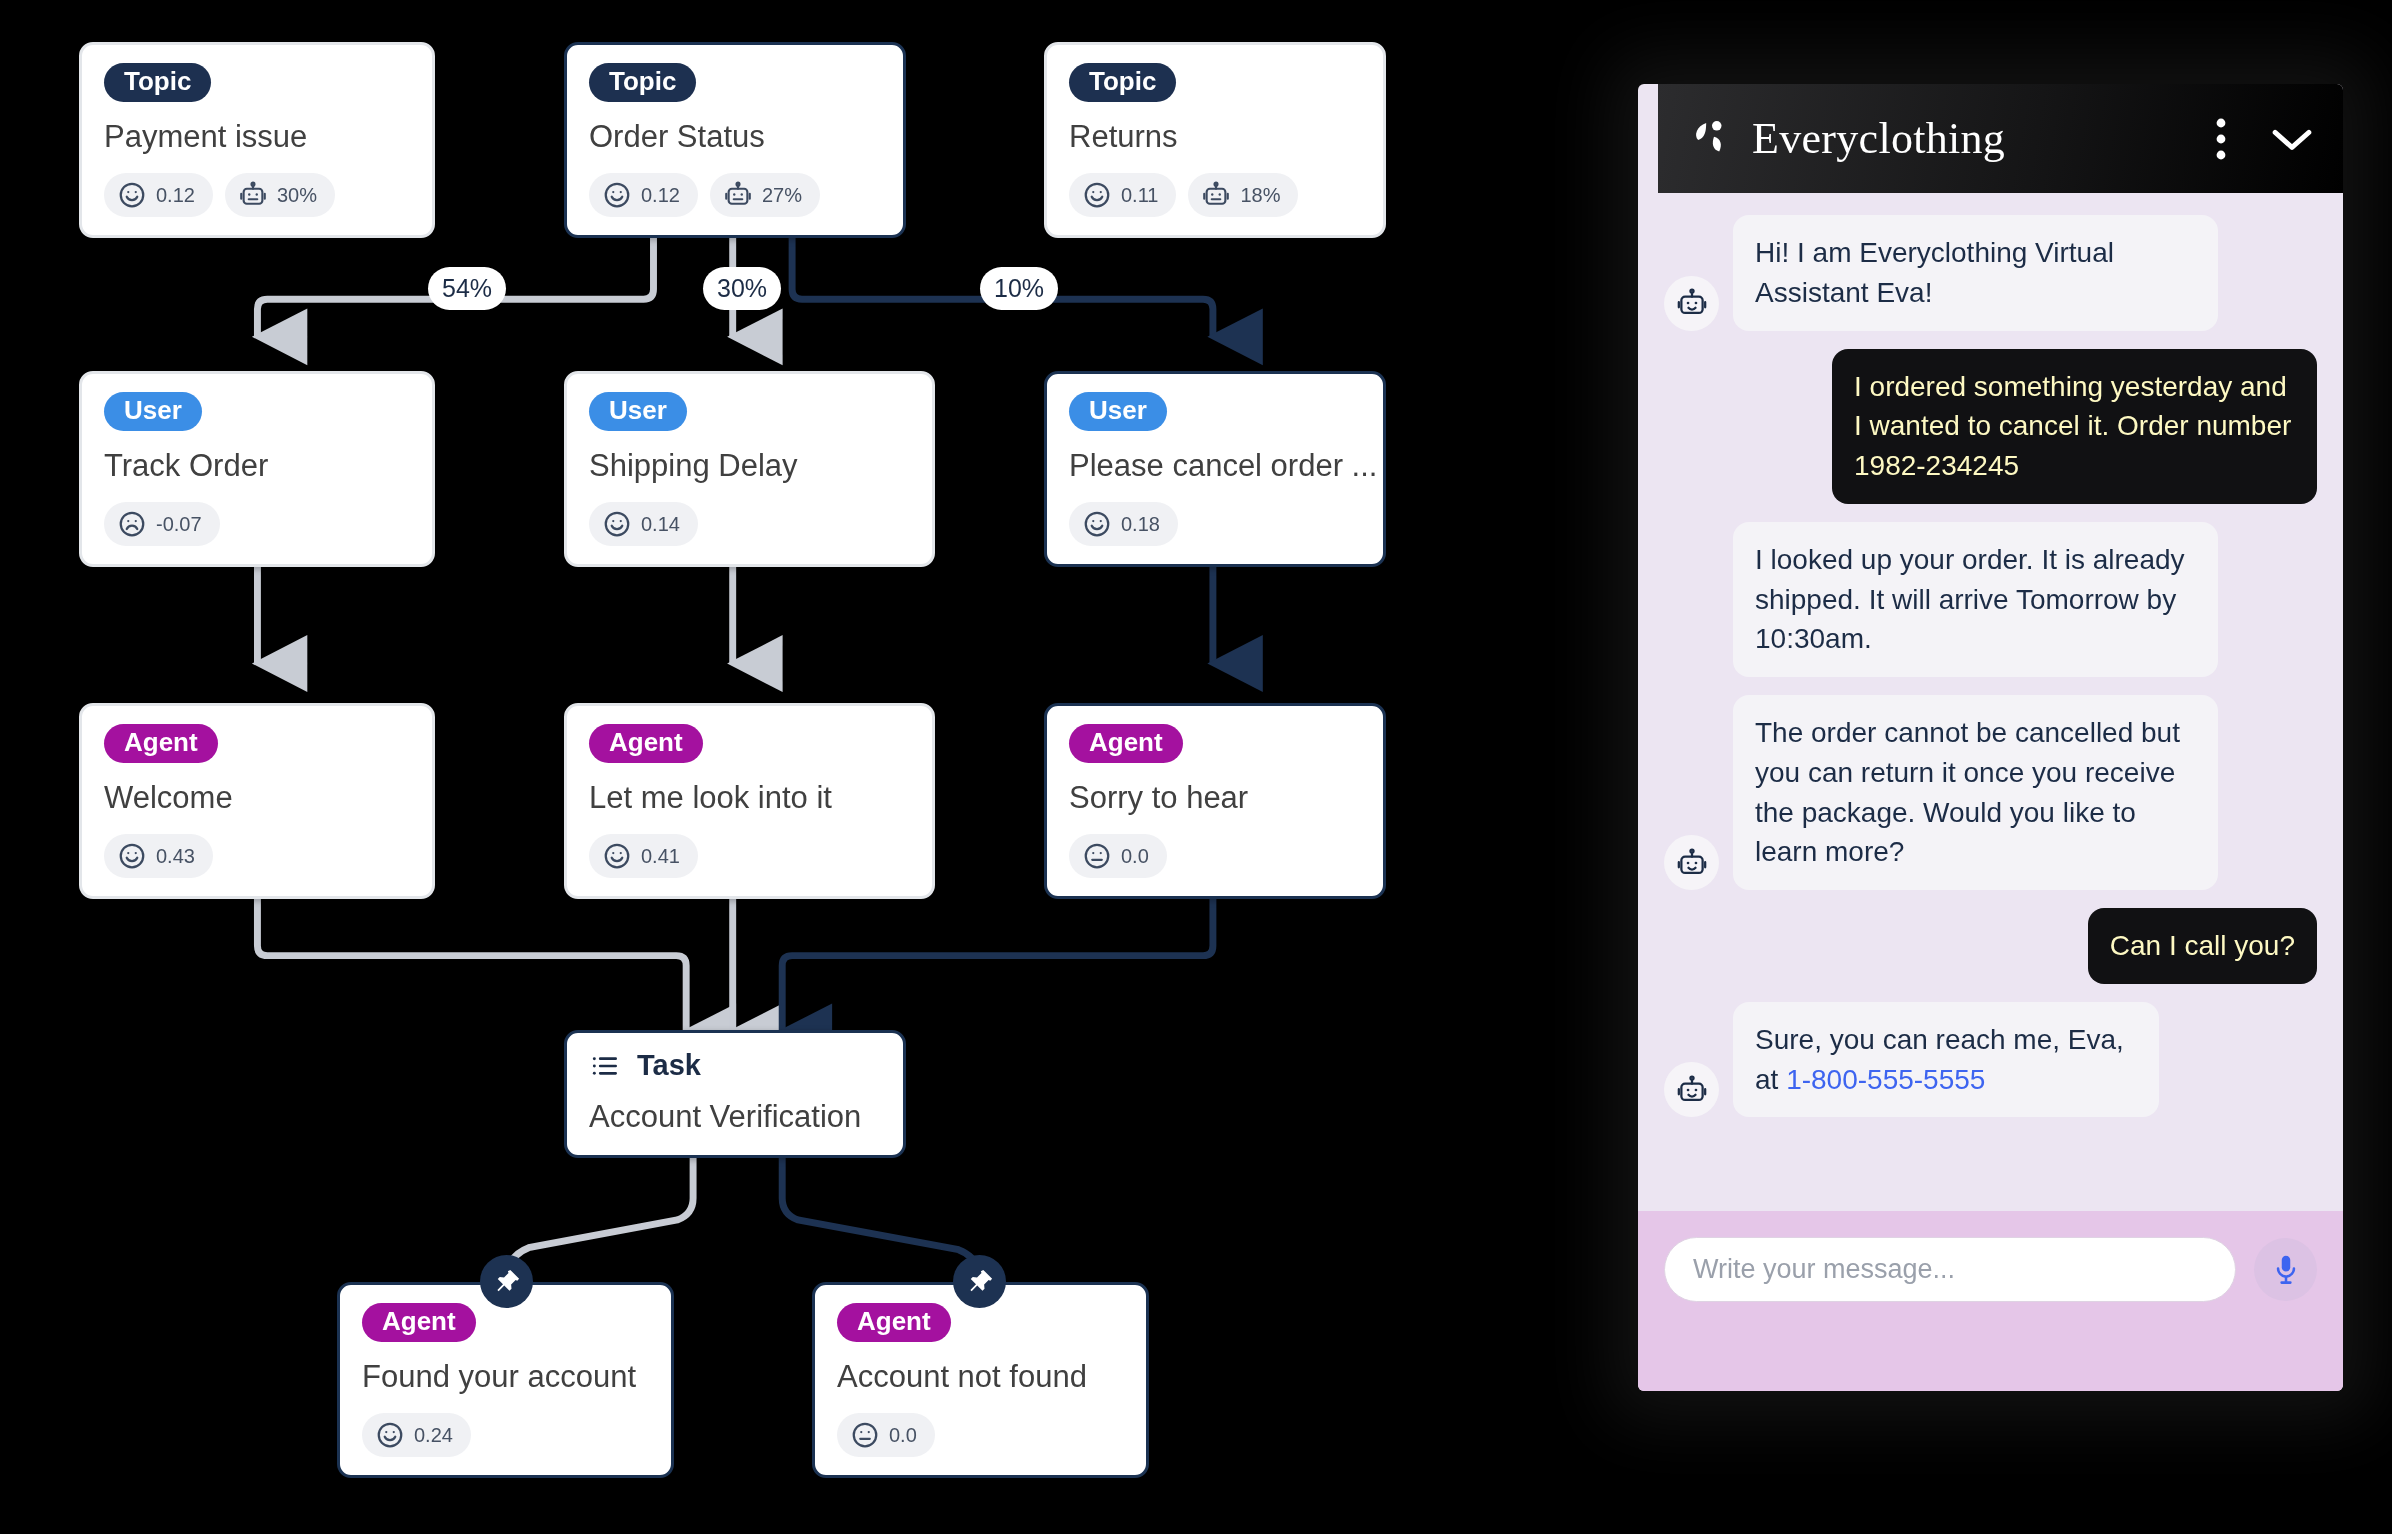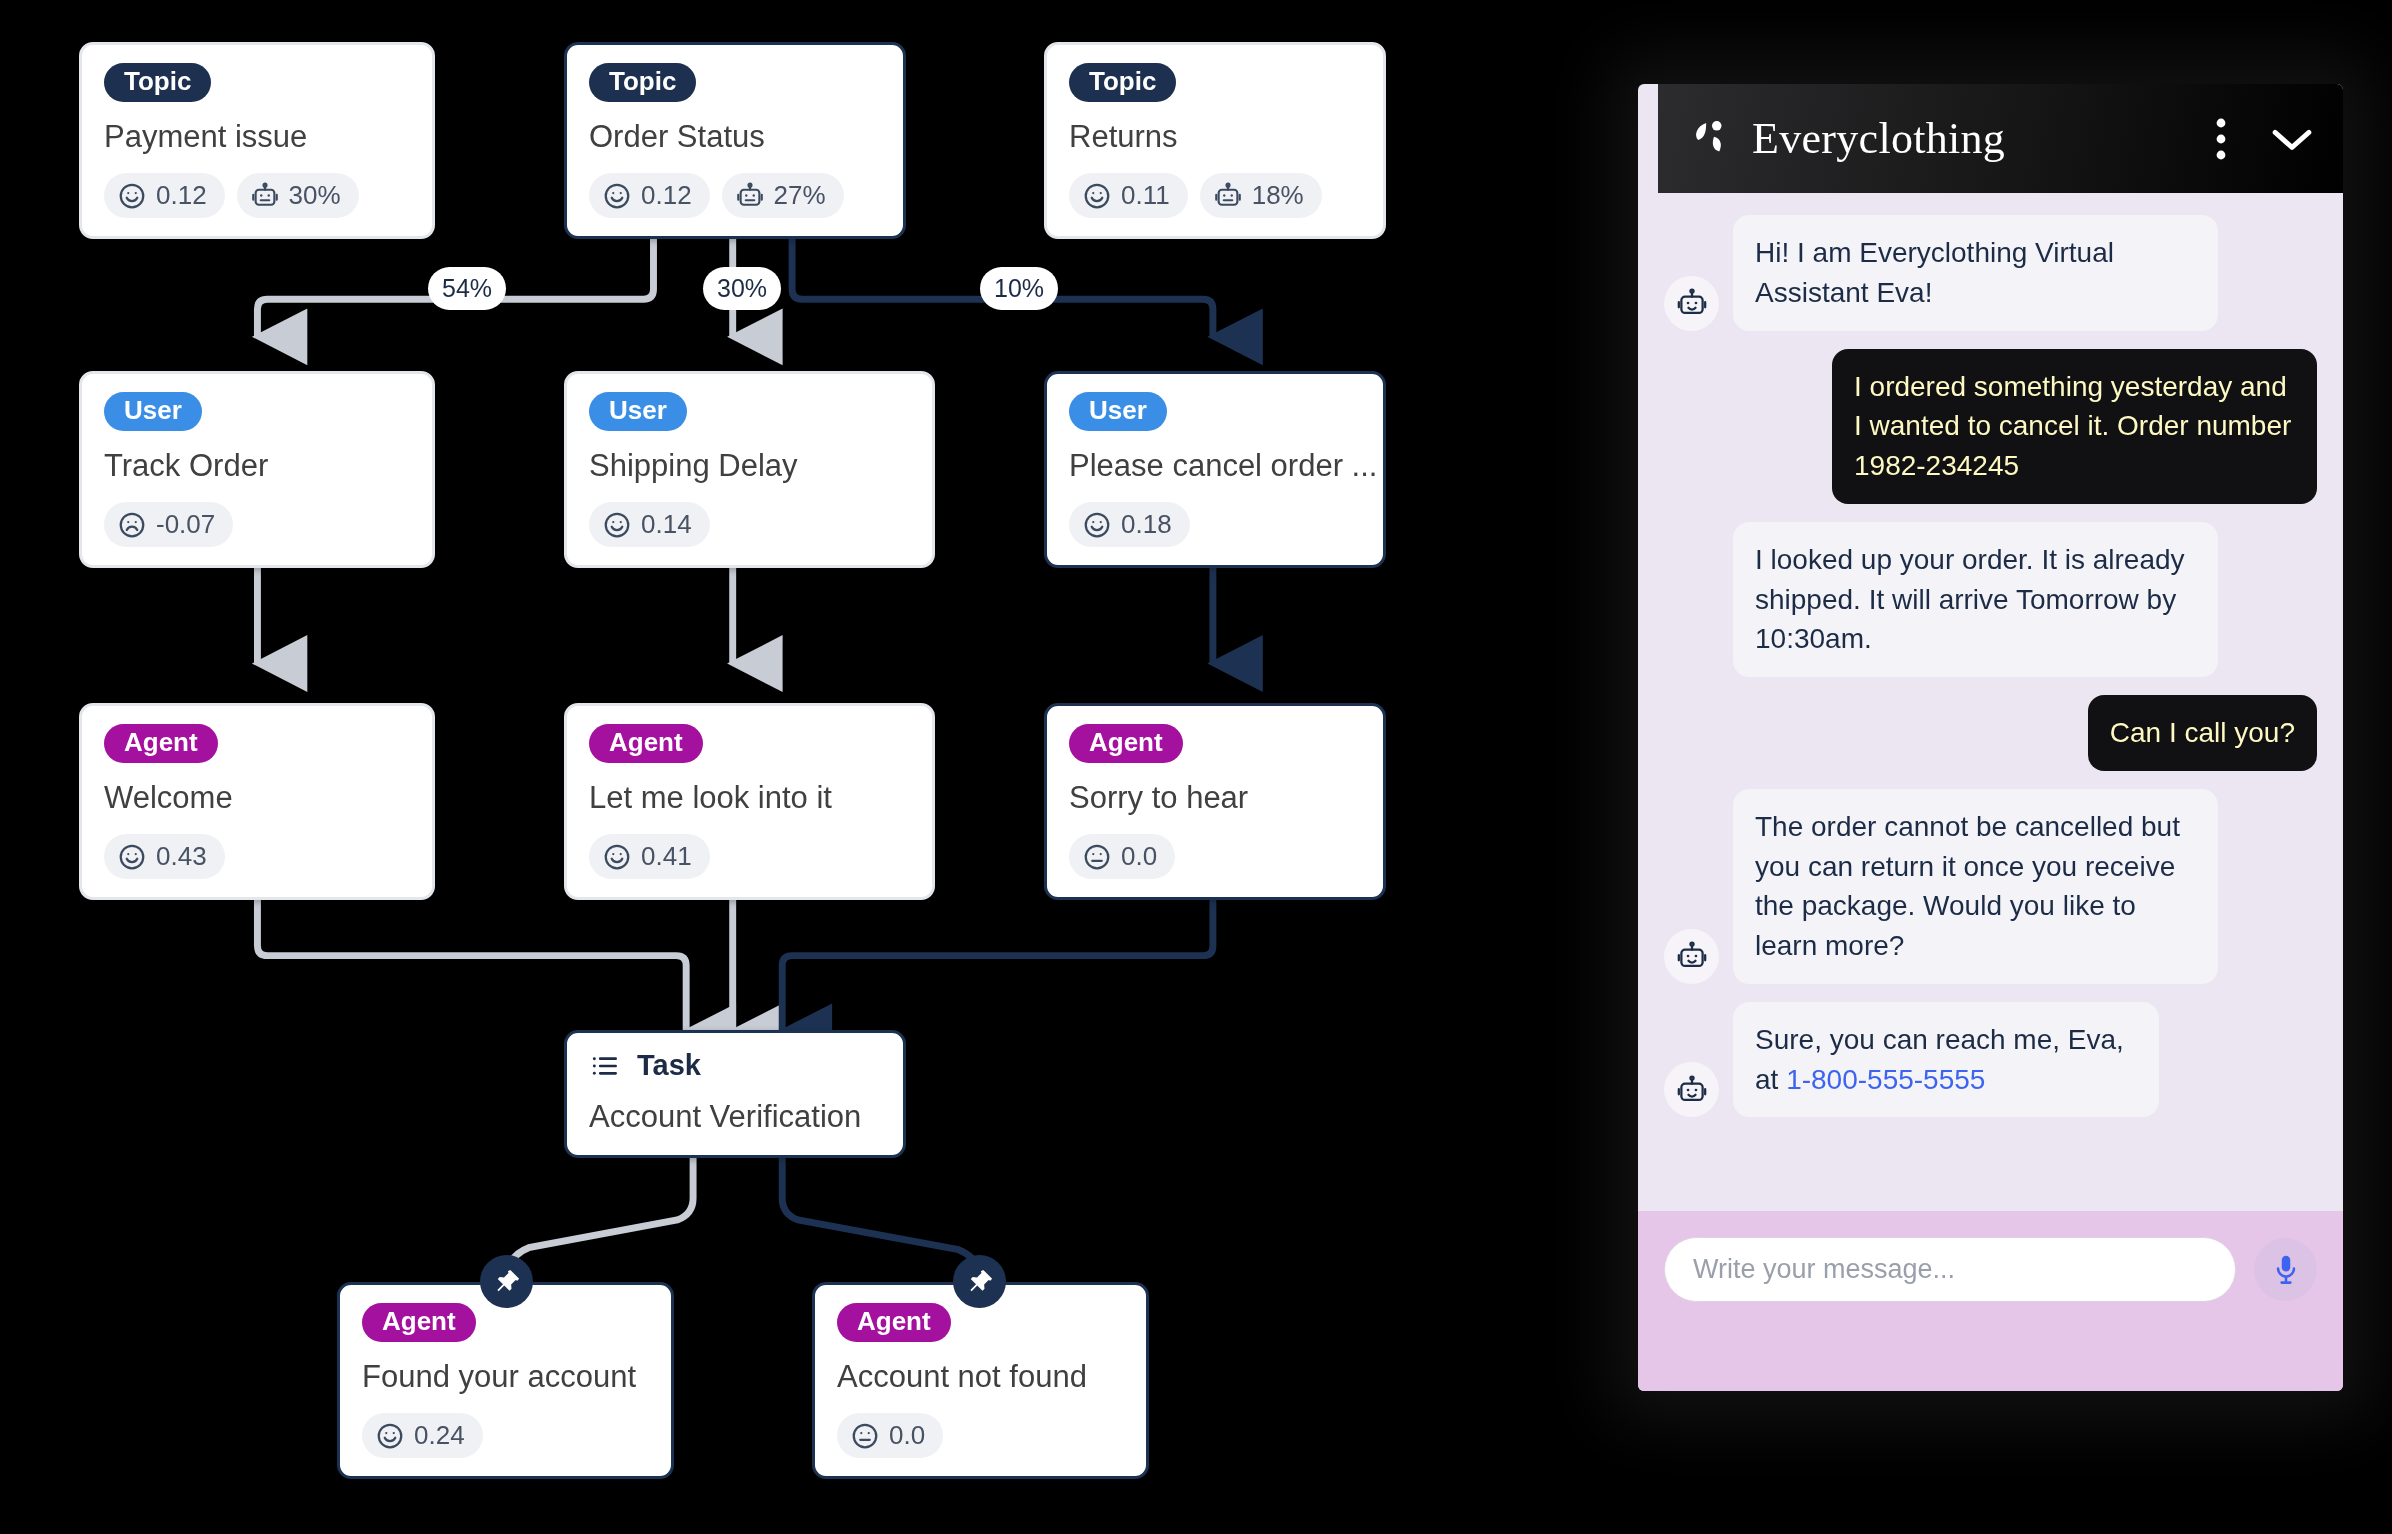--- a/index.html
+++ b/index.html
@@ -45,21 +45,21 @@
     color: #404040;
     white-space: nowrap;
   }
 
   .chips { margin-top: 18px; display: flex; gap: 12px; }
   .chip {
     display: flex; align-items: center; gap: 9px;
     background: #f0f1f4;
     border-radius: 989px;
     padding: 7px 18px 7px 13px;
-    font-size: 26px;
+    font-size: 20px;
     color: #475264;
   }
   .chip svg { display: block; }
 
   
   .node.task { padding: 16px 22px 20px 22px; }
   .task-head { display: flex; align-items: center; gap: 16px; }
   .task-head .tlabel { font-size: 29px; font-weight: bold; color: #1c2c46; }
 
   
@@ -477,38 +477,38 @@
 
       <div class="row me">
         <div class="bubble me">I ordered something yesterday and I wanted to cancel it. Order number 1982-234245</div>
       </div>
 
       <div class="row bot">
         <div class="avatar ghost"></div>
         <div class="bubble bot">I looked up your order. It is already shipped. It will arrive Tomorrow by 10:30am.</div>
       </div>
 
-      <div class="row me">
-        <div class="bubble me">Can I call you?</div>
-      </div>
-
       <div class="row bot">
         <div class="avatar">
           <svg width="34" height="34" viewBox="0 0 24 24" fill="none" stroke="#1c2c46" stroke-width="1.6">
             <rect x="4.5" y="7.5" width="15" height="11.5" rx="2.6"></rect>
               <path d="M12 4.6v2.9M2.7 11.4v3.6M21.3 11.4v3.6" stroke-linecap="round"></path>
               <circle cx="12" cy="3.6" r="1.1"></circle>
               <circle cx="9.2" cy="12" r=".95" fill="#1c2c46" stroke="none"></circle>
               <circle cx="14.8" cy="12" r=".95" fill="#1c2c46" stroke="none"></circle>
               <path d="M9.5 15.4a3.2 3.2 0 0 0 5 0" stroke-linecap="round"></path>
           </svg>
         </div>
         <div class="bubble bot">The order cannot be cancelled but you can return it once you receive the package. Would you like to learn more?</div>
       </div>
 
+      <div class="row me">
+        <div class="bubble me">Can I call you?</div>
+      </div>
+
       <div class="row bot">
         <div class="avatar">
           <svg width="34" height="34" viewBox="0 0 24 24" fill="none" stroke="#1c2c46" stroke-width="1.6">
             <rect x="4.5" y="7.5" width="15" height="11.5" rx="2.6"></rect>
               <path d="M12 4.6v2.9M2.7 11.4v3.6M21.3 11.4v3.6" stroke-linecap="round"></path>
               <circle cx="12" cy="3.6" r="1.1"></circle>
               <circle cx="9.2" cy="12" r=".95" fill="#1c2c46" stroke="none"></circle>
               <circle cx="14.8" cy="12" r=".95" fill="#1c2c46" stroke="none"></circle>
               <path d="M9.5 15.4a3.2 3.2 0 0 0 5 0" stroke-linecap="round"></path>
           </svg>

